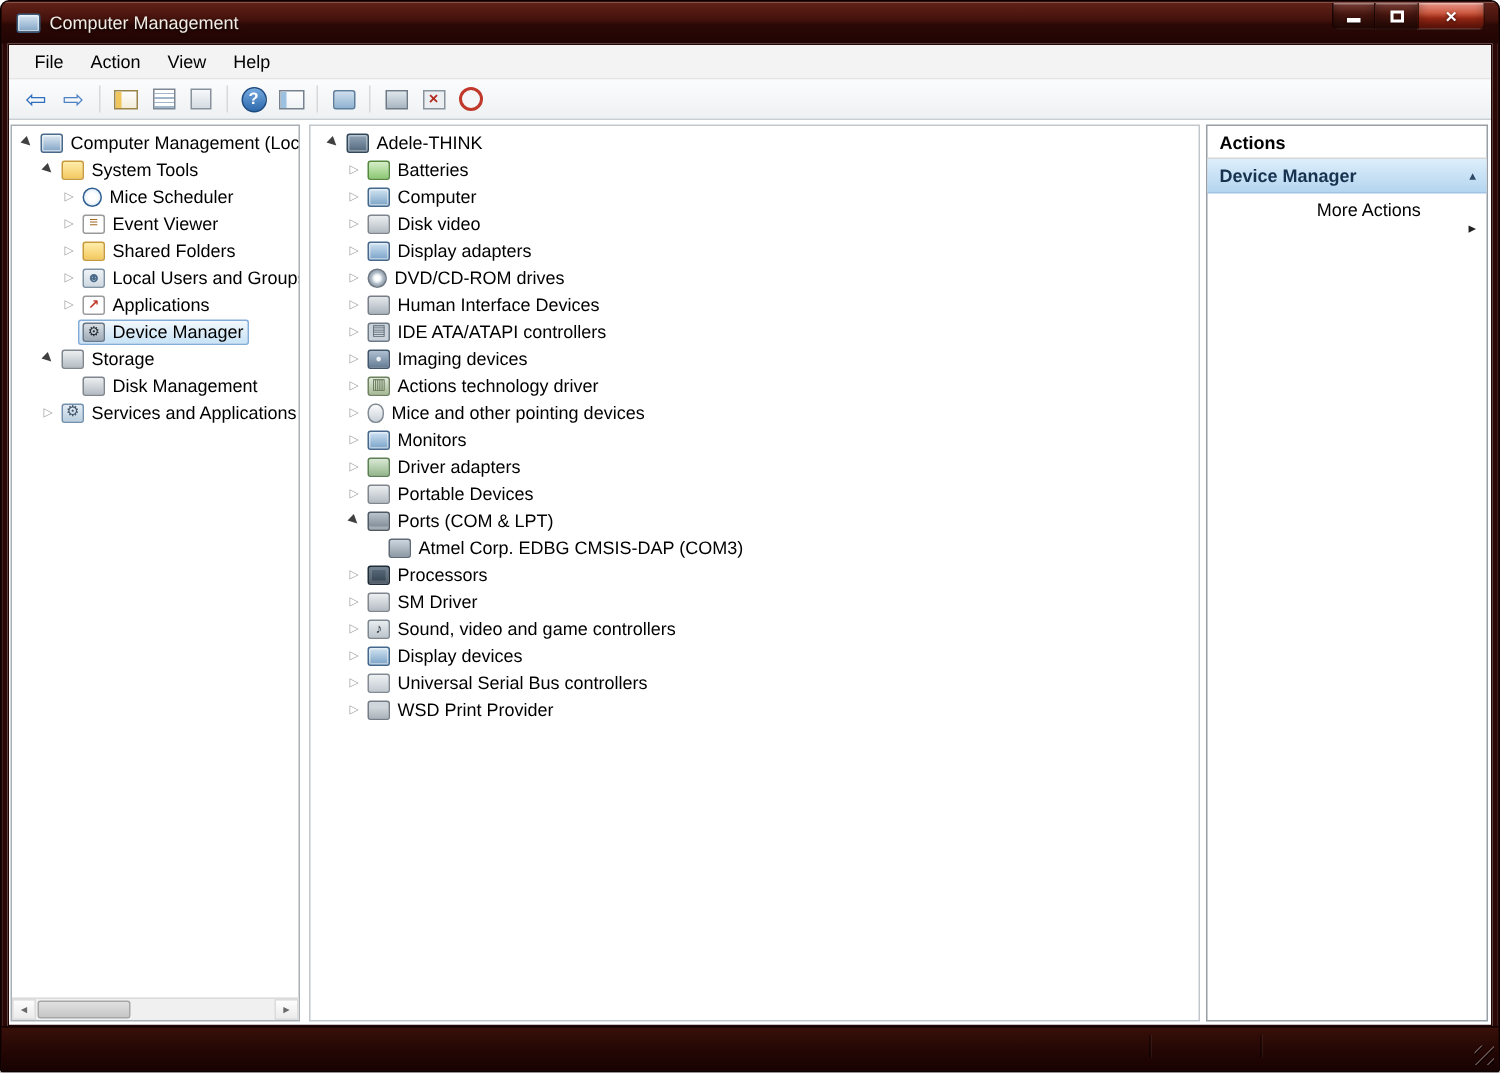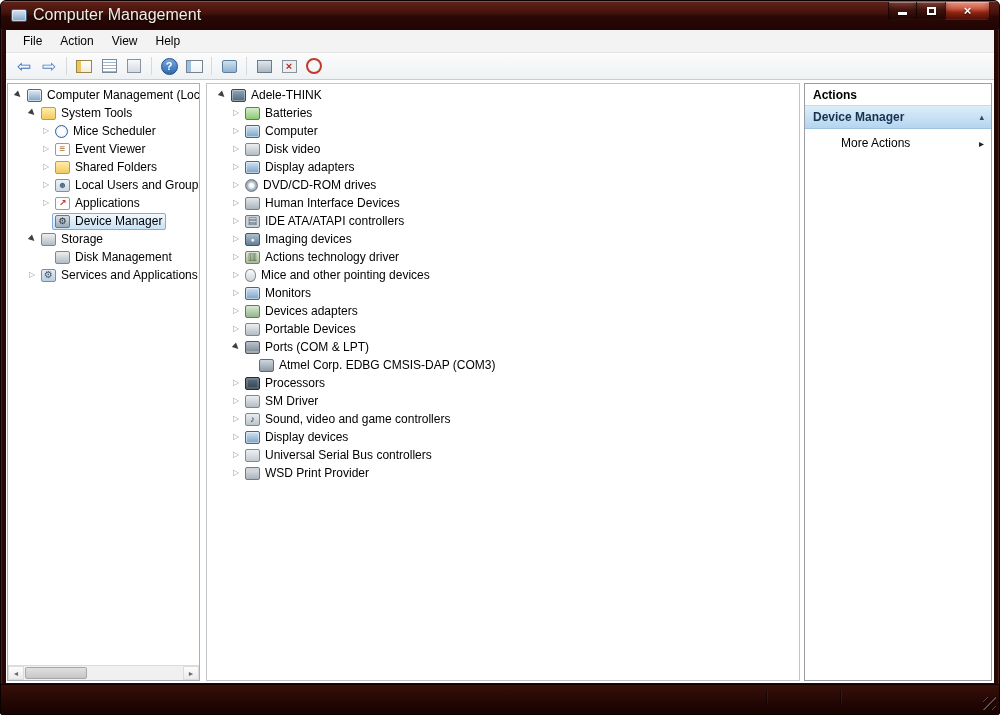--- a/index.html
+++ b/index.html
@@ -10,21 +10,21 @@
     border-radius:6px 6px 2px 2px;overflow:hidden;
     box-shadow:inset 0 0 0 1px rgba(255,255,255,.10);}
 
   
   .titlebar{position:absolute;left:0;top:0;right:0;height:28px;
     background:linear-gradient(180deg,#63231a 0%,#42110b 45%,#2b0805 55%,#200504 100%);
     display:flex;align-items:center;box-shadow:inset 0 1px 0 rgba(255,255,255,.22);}
   .title-icon{width:16px;height:13px;margin:0 6px 0 10px;border-radius:2px;
     background:linear-gradient(#d8e6f2,#7fa3c4);border:1px solid #3c5a78;
     box-shadow:inset 0 0 0 1px rgba(255,255,255,.5);}
-  .title-text{color:#f0ebe4;text-shadow:0 1px 2px rgba(0,0,0,.8);font-size:16px;}
+  .title-text{color:#f0ebe4;text-shadow:0 1px 2px rgba(0,0,0,.8);font-size:12px;}
   .win-controls{position:absolute;top:1px;right:9px;display:flex;}
   .winbtn{height:18px;border:1px solid rgba(10,0,0,.75);border-top:none;display:flex;align-items:center;justify-content:center;
     background:linear-gradient(#7a4038,#47160f 45%,#2e0a06);
     box-shadow:inset 0 1px 0 rgba(255,255,255,.35), inset 0 -5px 7px rgba(0,0,0,.35);}
   .winbtn.min{width:29px;border-radius:0 0 0 4px;}
   .winbtn.max{width:28px;border-left:none;border-right:none;}
   .winbtn.close{width:45px;border-radius:0 0 4px 0;
     background:linear-gradient(#e9978a,#ce5a41 40%,#a72c17 60%,#7c1a0b);}
   .glyph-min{width:9px;height:3px;background:#fff;margin-top:6px;box-shadow:0 1px 1px rgba(0,0,0,.6);}
   .glyph-max{width:9px;height:8px;border:2px solid #fff;box-shadow:0 1px 1px rgba(0,0,0,.6);}
@@ -138,21 +138,21 @@
     font-size:7px;color:#6a6a6a;background:linear-gradient(#fdfdfd,#ebebeb);border:1px solid #dcdcdc;}
   .scroll-track{flex:1;position:relative;}
   .scroll-thumb{position:absolute;left:1px;top:1px;width:62px;height:12px;border-radius:2px;
     background:linear-gradient(#e0e0e0,#c6c6c6);border:1px solid #a7a7a7;}
 
   
   .actions-header{height:22px;display:flex;align-items:center;font-weight:bold;padding-left:8px;border-bottom:1px solid #d7d7d7;}
   .actions-section{height:23px;display:flex;align-items:center;padding:0 7px 0 8px;font-weight:bold;color:#16324e;
     background:linear-gradient(#ddeefb,#b4d5ef);border-bottom:1px solid #9fc3e2;}
   .collapse-arrow{margin-left:auto;font-size:9px;color:#2e4a66;}
-  .more-actions{height:24px;display:flex;align-items:center;padding:4px 7px 0 36px;}
+  .more-actions{height:24px;display:flex;align-items:center;padding:4px 7px 0 36px;flex-direction:column;}
   .ma-arrow{margin-left:auto;font-size:10px;color:#222;}
 
   
   .statusbar{position:absolute;left:0;right:0;bottom:0;height:30px;
     background:linear-gradient(#381009 0%,#220604 60%,#170302 100%);border-top:1px solid #110101;}
   .status-sep{position:absolute;top:5px;bottom:9px;width:1px;background:rgba(0,0,0,.45);box-shadow:1px 0 0 rgba(255,255,255,.06);}
   .status-sep.s1{left:765px;}
   .status-sep.s2{left:839px;}
   .resize-grip{position:absolute;right:3px;bottom:4px;width:13px;height:13px;
     background:repeating-linear-gradient(135deg,transparent 0 3px,rgba(255,255,255,.28) 3px 4px,rgba(0,0,0,.5) 4px 5px,transparent 5px 6px);}
@@ -403,21 +403,21 @@
               <span class="selbox">
                 <span class="ico" data-name="monitors-icon"></span>
                 <span class="lbl" data-name="tree-item-label">Monitors</span>
               </span>
             </div>
             <div class="trow" data-name="tree-item">
               <span class="indent" data-name="tree-indent" style="width: 16px;"></span>
               <span class="exp closed" data-name="expander-closed-icon"></span>
               <span class="selbox">
                 <span class="ico" data-name="network-adapters-icon"></span>
-                <span class="lbl" data-name="tree-item-label">Devices adapters</span>
+                <span class="lbl" data-name="tree-item-label">Driver adapters</span>
               </span>
             </div>
             <div class="trow" data-name="tree-item">
               <span class="indent" data-name="tree-indent" style="width: 16px;"></span>
               <span class="exp closed" data-name="expander-closed-icon"></span>
               <span class="selbox">
                 <span class="ico" data-name="portable-devices-icon"></span>
                 <span class="lbl" data-name="tree-item-label">Portable Devices</span>
               </span>
             </div>

